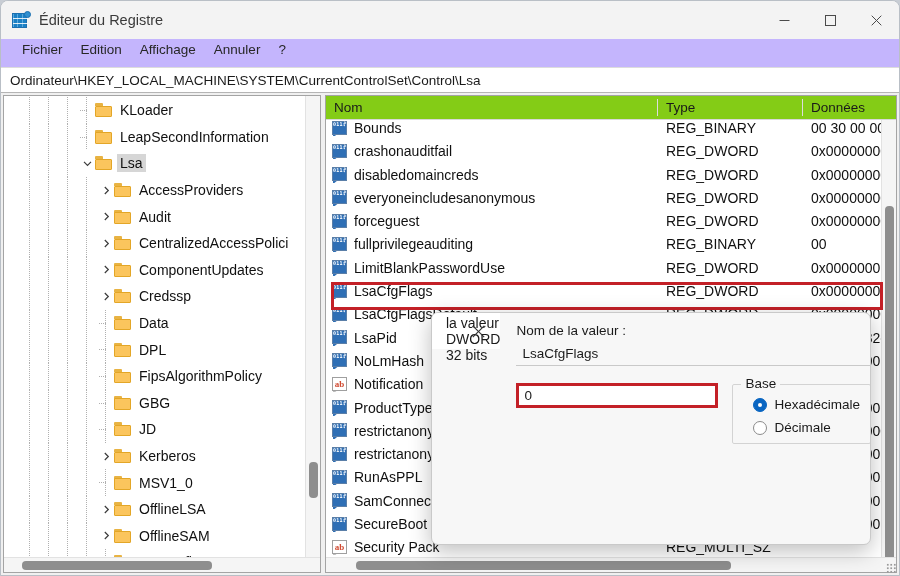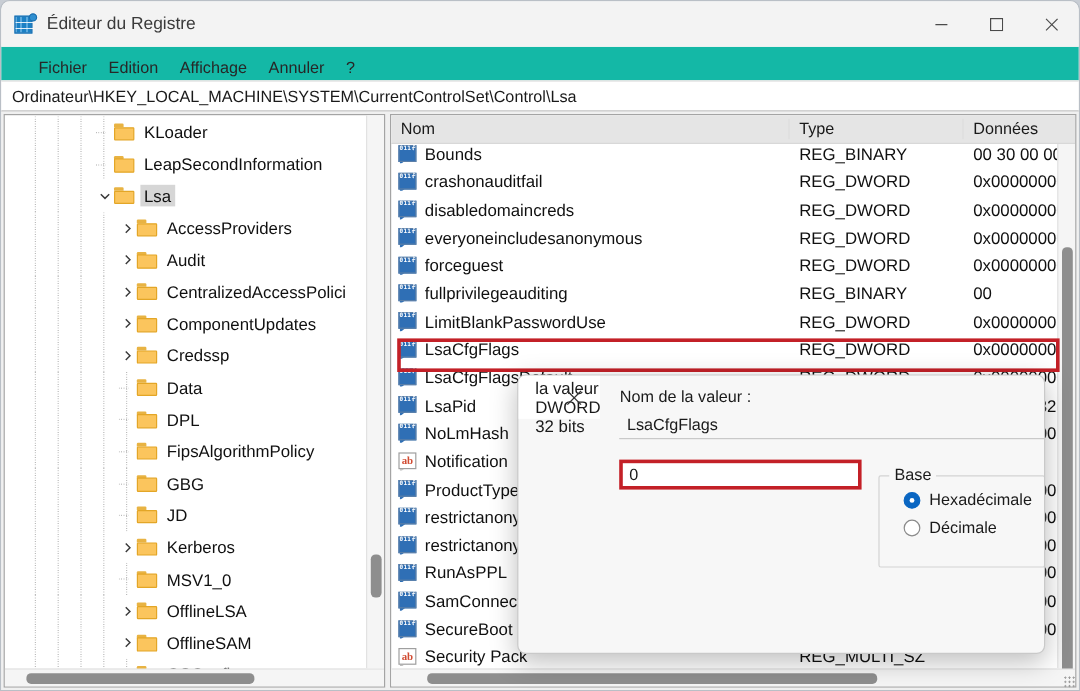--- a/index.html
+++ b/index.html
@@ -55,23 +55,23 @@
   }
   .win-btn {
     width: 46px; height: 38px;
     display: flex; align-items: center; justify-content: center;
     color: #4a4a4a;
   }
   .win-btn svg { display:block; }
   
   .menubar {
     height: 28px; min-height: 28px;
-    display: flex; align-items: flex-end;
-    padding-left: 22px;
-    background: #14b8a6;
+    display: flex; align-items: flex-start;
+    padding-left: 12px;
+    background: #c4b5fd;
   }
   .menu-item {
     font-size: 13.5px; color: #272727;
     padding: 3px 9px; border-radius: 3px; white-space: nowrap;
   }
   
   .addressbar {
     height: 26px; min-height: 26px;
     background: #ffffff;
     border-top: 1px solid #dcdcdc;
@@ -137,21 +137,21 @@
   }
   .dots-h {
     position: absolute; height: 1px;
     background-image: linear-gradient(to right, #b0b0b0 1px, transparent 1px);
     background-size: 2px 1px;
   }
 
   
   .lheader {
     height: 24px; min-height: 24px;
-    background: #e5e5e5;
+    background: #84cc16;
     border-bottom: 1px solid #d8d8d8;
     display: flex; align-items: center;
     font-size: 13.5px; color: #1a1a1a;
     position: relative; z-index: 3;
   }
   .lh-cell { padding-left: 8px; position: relative; height: 100%; display:flex; align-items:center; }
   .lh-cell:after {
     content: ""; position: absolute; right: 0; top: 3px; bottom: 3px; width: 1px; background: #dcdcdc;
   }
   .lh-name { width: 332px; }
@@ -274,22 +274,22 @@
   .col-data { width: 202px; }
   .data-input {
     height: 25px; background: #ffffff;
     border: 3px solid #c32027;
     font-size: 13.5px; color: #1a1a1a;
     display: flex; align-items: center; padding-left: 5px;
     margin-top: 3px;
   }
   .fieldset {
     flex: 1; border: 1px solid #d3d3d3; border-radius: 2px;
-    position: relative; padding: 10px 10px 25px 12px;
-    margin-top: 16px;
+    position: relative; padding: 10px 10px 8px 12px;
+    margin-top: 4px;
     text-align: center;
   }
   .fieldset .legend {
     position: absolute; left: 8px; top: -9px;
     background: #f7f7f7; padding: 0 4px;
     font-size: 13.5px; color: #1a1a1a;
   }
   .radio-row { display: flex; align-items: center; margin: 2px 0 8px 8px; font-size: 13.5px; color: #1a1a1a; }
   .radio-row:last-child { margin-bottom: 0; }
   .radio {

